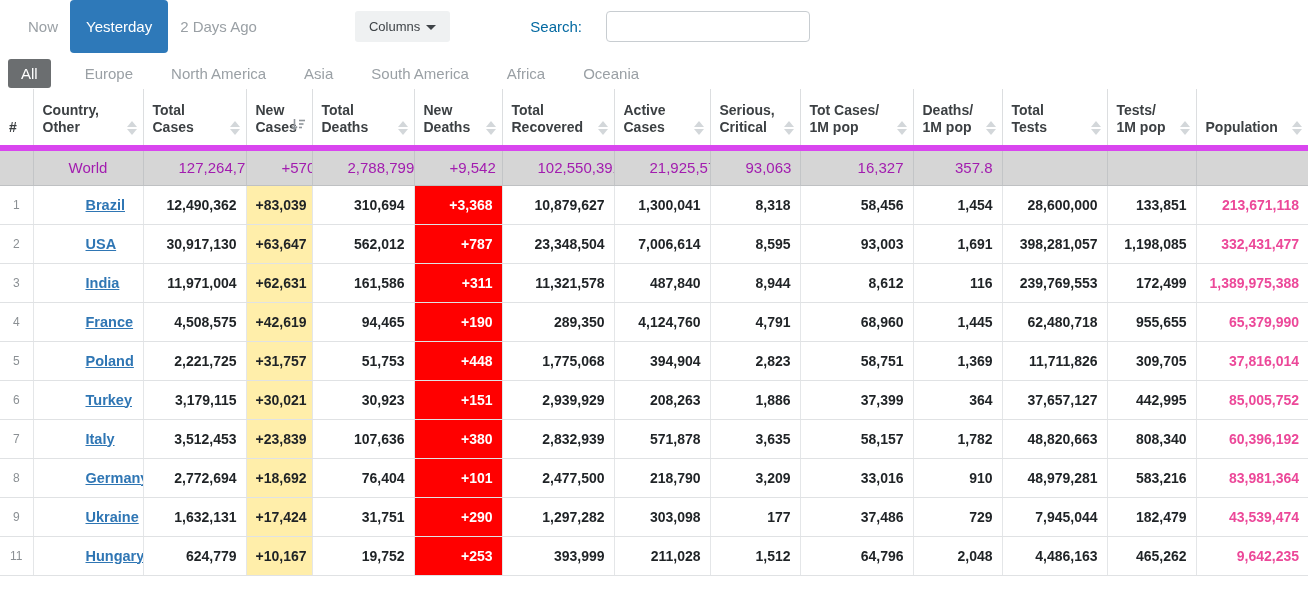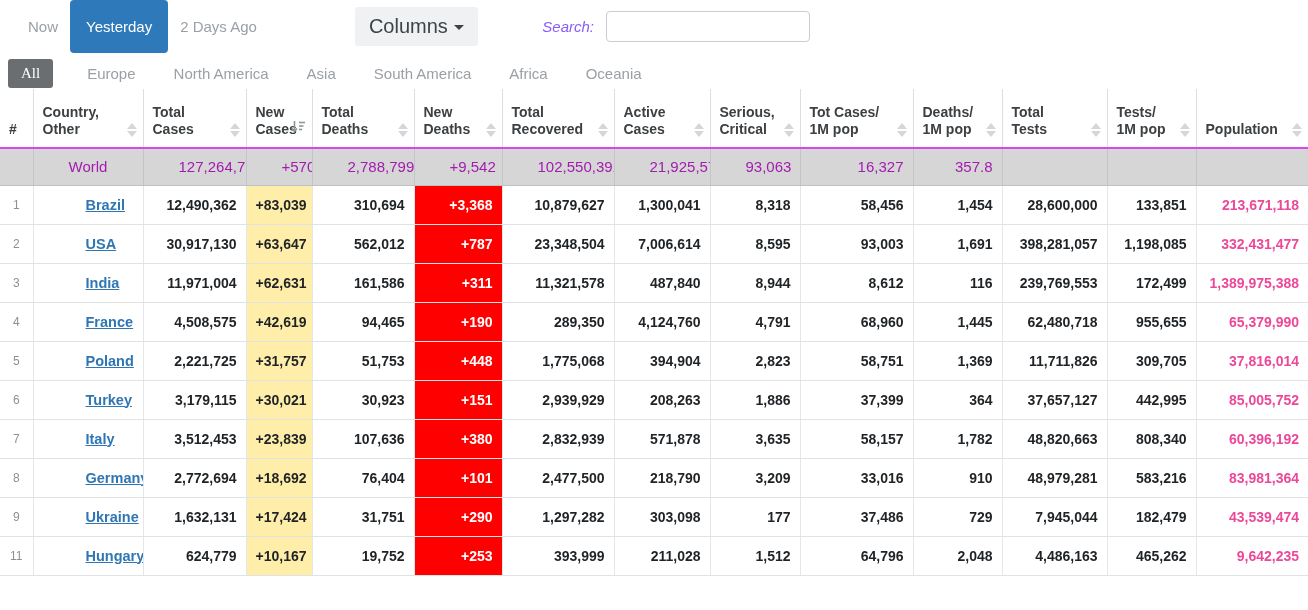--- a/index.html
+++ b/index.html
@@ -6,39 +6,39 @@
   html, body { width: 1308px; height: 610px; overflow: hidden; background: #fff;
     font-family: "Liberation Sans", "DejaVu Sans", sans-serif; }
   .page { position: relative; width: 1308px; height: 428px; }
 
   
   .toolbar { display: flex; align-items: center; height: 48px; padding: 4px 10px 0 16px; }
   .btn-plain { color: #9aa0a5; font-size: 15px; padding: 7px 12px; cursor: pointer; background: none; border: none;
     font-family: inherit; }
   .btn-primary { background: #2e79b9; color: #fff; font-size: 15px; padding: 18px 16px; border: none;
     border-radius: 4px; cursor: pointer; font-family: inherit; }
-  .btn-columns { background: #eff1f2; color: #3e4347; font-size: 20px; padding: 8px 14px; border: none;
+  .btn-columns { background: #eff1f2; color: #3e4347; font-size: 13px; padding: 8px 14px; border: none;
     border-radius: 3px; cursor: pointer; margin-left: 86px; font-family: inherit; }
   .caret { display: inline-block; width: 0; height: 0; margin-left: 6px; vertical-align: middle;
     border-left: 5px solid transparent; border-right: 5px solid transparent; border-top: 5px solid #3e4347; }
   .search-wrap { margin-left: auto; display: flex; align-items: center; margin-right: 488px; }
-  .search-label { color: #8b5cf6; font-size: 15px; margin-right: 12px; font-style: italic; }
+  .search-label { color: #0369a1; font-size: 15px; margin-right: 24px; }
   .search-input { width: 204px; height: 31px; border: 1px solid #c8cdd1; border-radius: 4px; padding: 4px 8px;
     font-size: 14px; font-family: inherit; outline: none; }
 
   
   .tabs { display: flex; align-items: center; height: 31px; margin: 10px 0 0 8px; }
   .tab { font-size: 15px; color: #9aa0a5; padding: 6px 12px; margin-right: 14px; cursor: pointer; white-space: nowrap; }
-  .tab.active { background: #6b6e70; color: #fff; border-radius: 3px; margin-right: 22px; padding: 6px 13px; font-family: Liberation Serif, serif; }
+  .tab.active { background: #6b6e70; color: #fff; border-radius: 3px; margin-right: 22px; padding: 6px 13px; }
 
   
   table { border-collapse: collapse; table-layout: fixed; width: 1308px; margin-top: 0; }
   th, td { overflow: hidden; white-space: nowrap; }
   thead th { height: 59px; vertical-align: bottom; text-align: left; padding: 6px 6px 9px 9px;
-    font-size: 14px; color: #3c4043; border-left: 1px solid #dcdee0; border-bottom: 2px solid #d946ef;
+    font-size: 14px; color: #3c4043; border-left: 1px solid #dcdee0; border-bottom: 6px solid #d946ef;
     font-weight: bold; position: relative; background: #fff; }
   thead th:first-child { border-left: none; }
   thead th .h-line { line-height: 17px; }
   .sort-box { position: absolute; right: 6px; bottom: 10px; }
   .sort-arrows { display: inline-flex; flex-direction: column; gap: 2px; }
   .tri-up { width: 0; height: 0; border-left: 5px solid transparent; border-right: 5px solid transparent;
     border-bottom: 6px solid #d3d7da; }
   .tri-down { width: 0; height: 0; border-left: 5px solid transparent; border-right: 5px solid transparent;
     border-top: 6px solid #d3d7da; }
 

